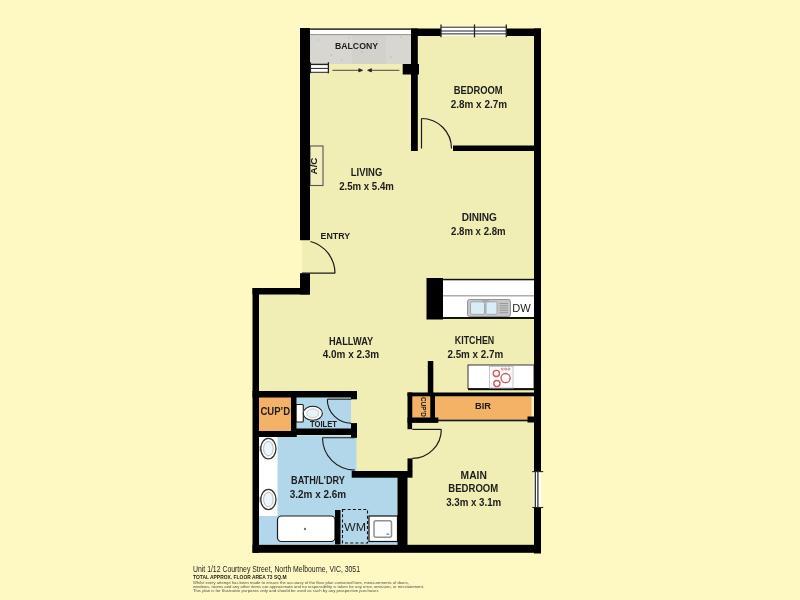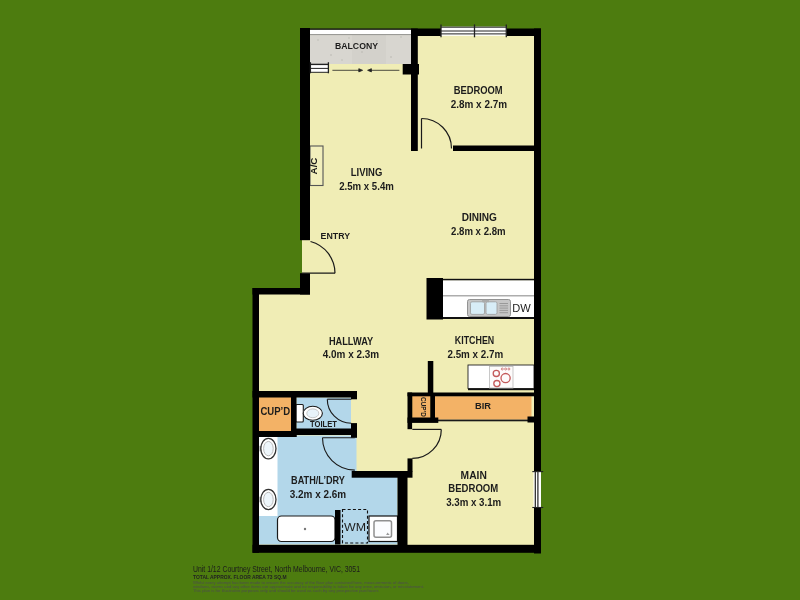--- a/index.html
+++ b/index.html
@@ -1,16 +1,16 @@
 <!DOCTYPE html>
 <html><head>
 <meta charset="utf-8">
 <style>
   html,body{margin:0;padding:0;background:#ffffff;}
-  .page{position:relative;width:800px;height:600px;background:#4d7c0f;overflow:hidden;}
+  .page{position:relative;width:800px;height:600px;background:#fef9c3;overflow:hidden;}
   svg{position:absolute;left:0;top:0;}
   text{font-family:"Liberation Sans",sans-serif;}
 </style>
 </head>
 <body>
 <div class="page">
 <svg width="800" height="600" viewBox="0 0 800 600">
 
   <rect x="302" y="30" width="237" height="370" fill="#f0edb5"></rect>
 

